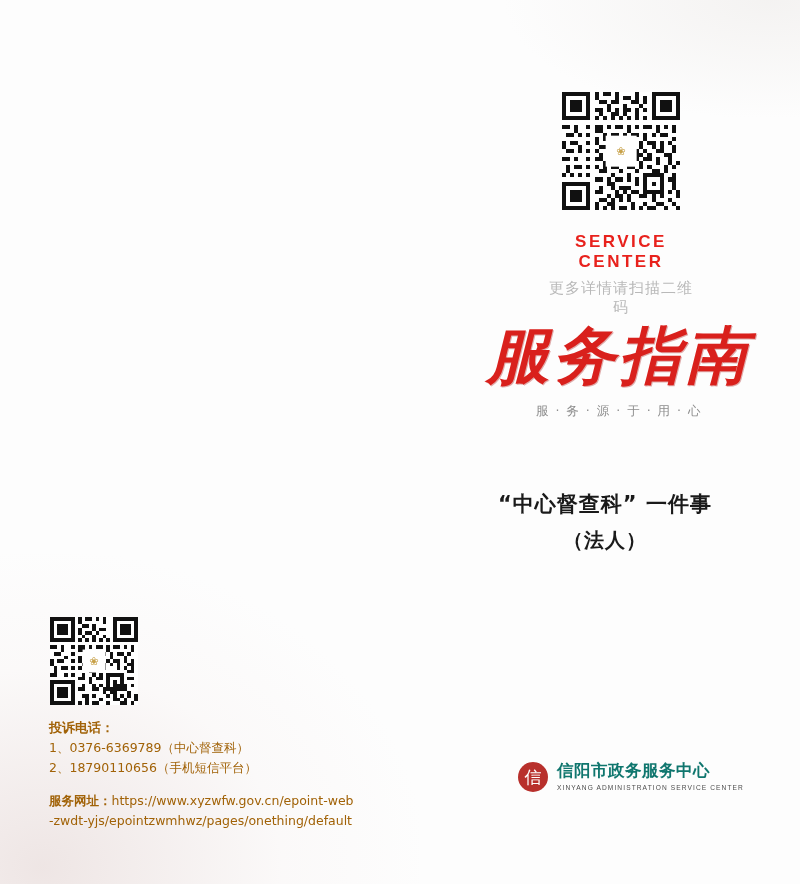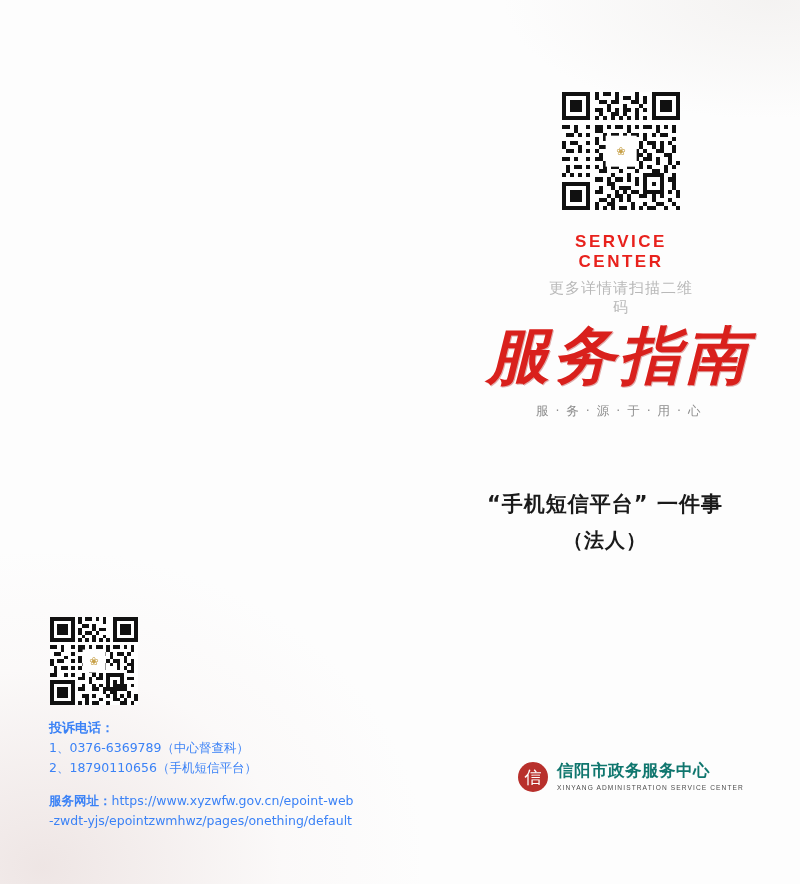--- a/index.html
+++ b/index.html
@@ -150,21 +150,21 @@
     width: 88px;
     height: 88px;
   }
 
   
   .contact {
     position: absolute;
     left: 49px;
     top: 717px;
     width: 360px;
-    color: #3b82f6;
+    color: #a16207;
     font-size: 12.5px;
     line-height: 1.62;
     font-family: "DejaVu Sans", sans-serif;
   }
   .contact .head {
     font-weight: bold;
     font-size: 13px;
   }
   .contact .row {
     white-space: nowrap;
@@ -423,21 +423,21 @@
     <div class="service-guide">SERVICE  CENTER</div>
     <div class="service-sub">更多详情请扫描二维码</div>
   </div>
 
   <div class="main-title">
     <div class="cn">服务指南</div>
     <div class="slogan">服 · 务 · 源 · 于 · 用 · 心</div>
   </div>
 
   <div class="subject">
-    <div class="line1">“手机短信平台” 一件事</div>
+    <div class="line1">“中心督查科” 一件事</div>
     <div class="line2">（法人）</div>
   </div>
 
   <div class="qr bl-qr">
     <svg viewBox="0 0 25 25" width="88" height="88" shape-rendering="crispEdges" aria-hidden="true">
       <rect width="25" height="25" fill="#ffffff"></rect>
       <g fill="#111111">
         <rect x="0" y="0" width="7" height="1"></rect>
           <rect x="0" y="6" width="7" height="1"></rect>
         <rect x="0" y="0" width="1" height="7"></rect>

